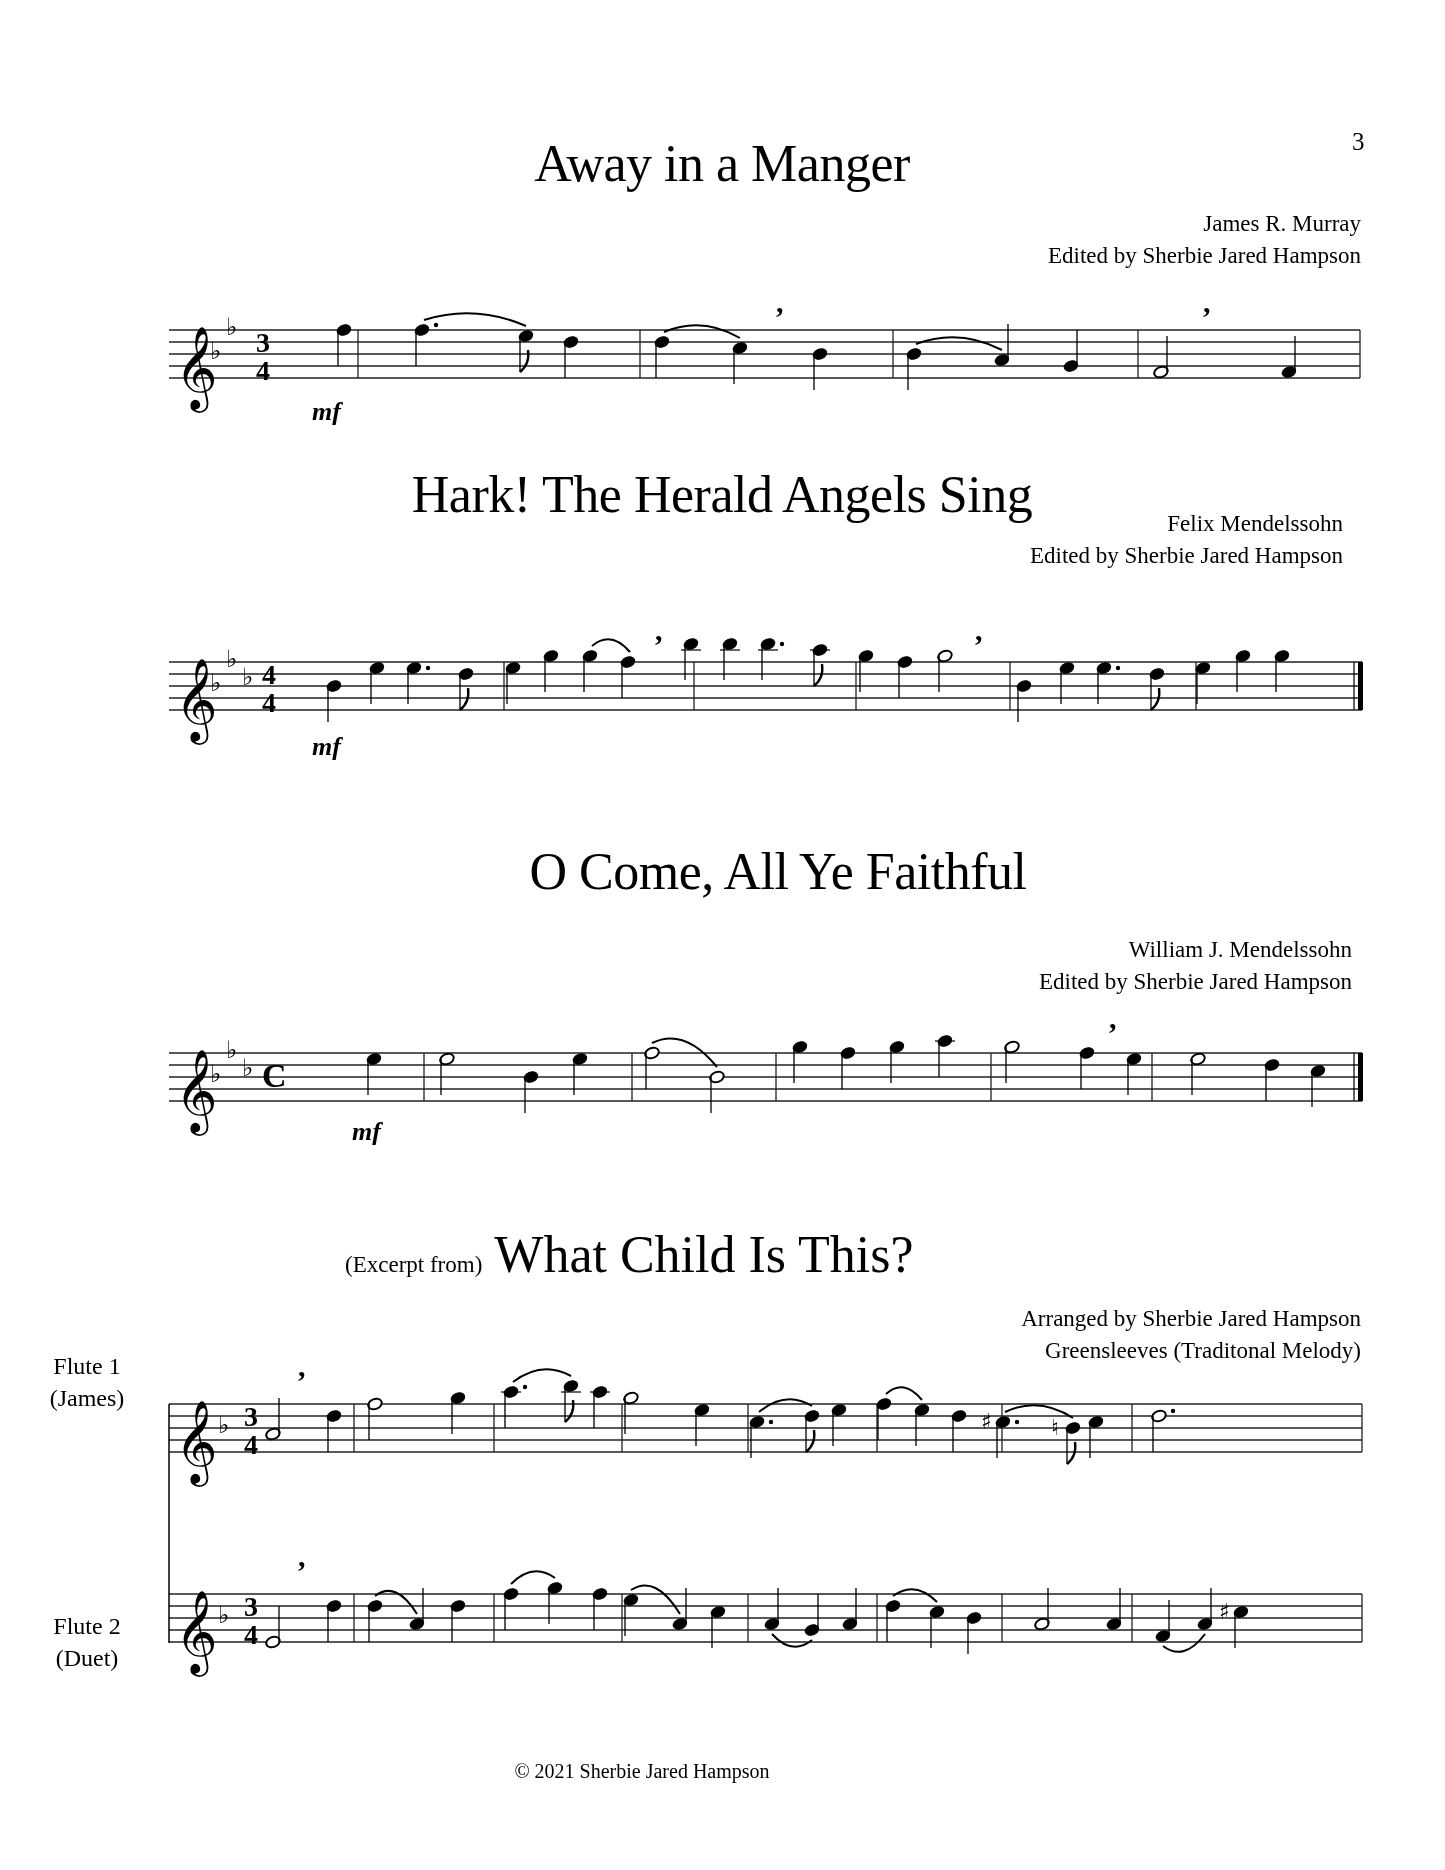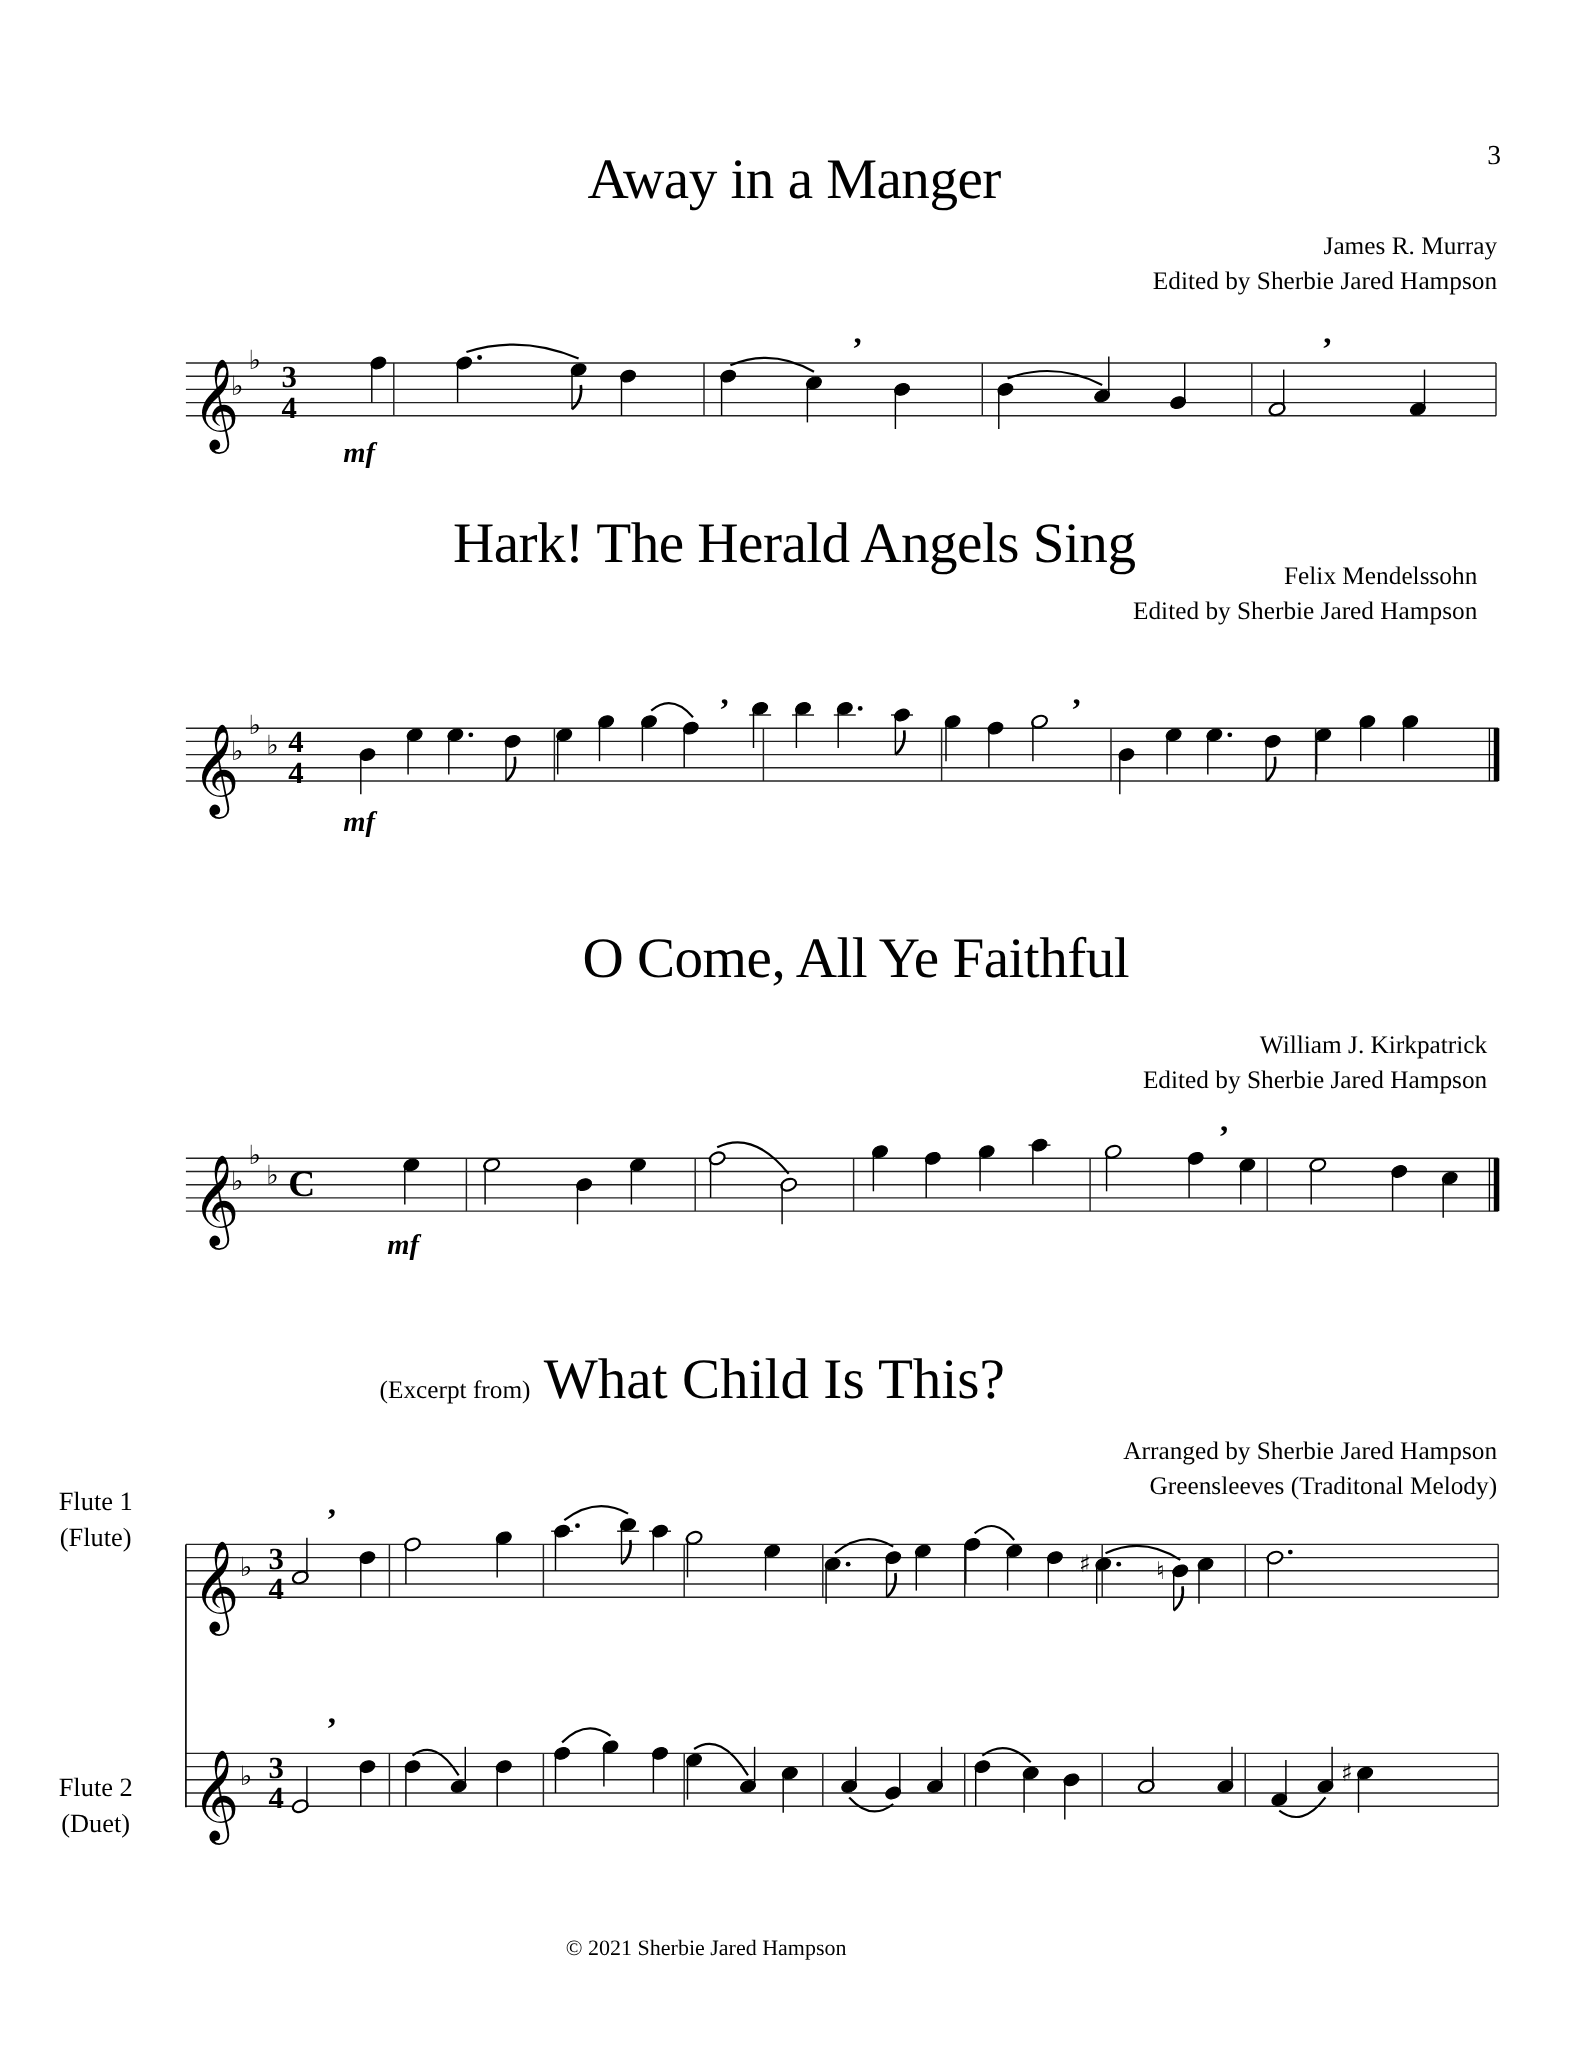--- a/index.html
+++ b/index.html
@@ -26,35 +26,35 @@
 </div>
 
 <div class="abs title" style="left:722px; top:465px;">Hark! The Herald Angels Sing</div>
 <div class="abs credit" style="right:102px; top:508px;">
   <div>Felix Mendelssohn</div>
   <div>Edited by Sherbie Jared Hampson</div>
 </div>
 
 <div class="abs title" style="left:778px; top:842px;">O Come, All Ye Faithful</div>
 <div class="abs credit" style="right:93px; top:934px;">
-  <div>William J. Kirkpatrick</div>
+  <div>William J. Mendelssohn</div>
   <div>Edited by Sherbie Jared Hampson</div>
 </div>
 
 <div class="abs" style="left:345px; top:1225px; white-space:nowrap;">
   <span class="prefix">(Excerpt from)</span>
   <span style="font-size:52px; margin-left:8px;">What Child Is This?</span>
 </div>
 <div class="abs credit" style="right:84px; top:1303px;">
   <div>Arranged by Sherbie Jared Hampson</div>
   <div>Greensleeves (Traditonal Melody)</div>
 </div>
 <div class="abs inst-label" style="left:27px; top:1350px;">
   <div>Flute 1</div>
-  <div>(Flute)</div>
+  <div>(James)</div>
 </div>
 <div class="abs inst-label" style="left:27px; top:1610px;">
   <div>Flute 2</div>
   <div>(Duet)</div>
 </div>
 
 <div class="abs copyright">© 2021 Sherbie Jared Hampson</div>
 
 <svg class="score" width="1445" height="1870">
   <g id="staff-away">

